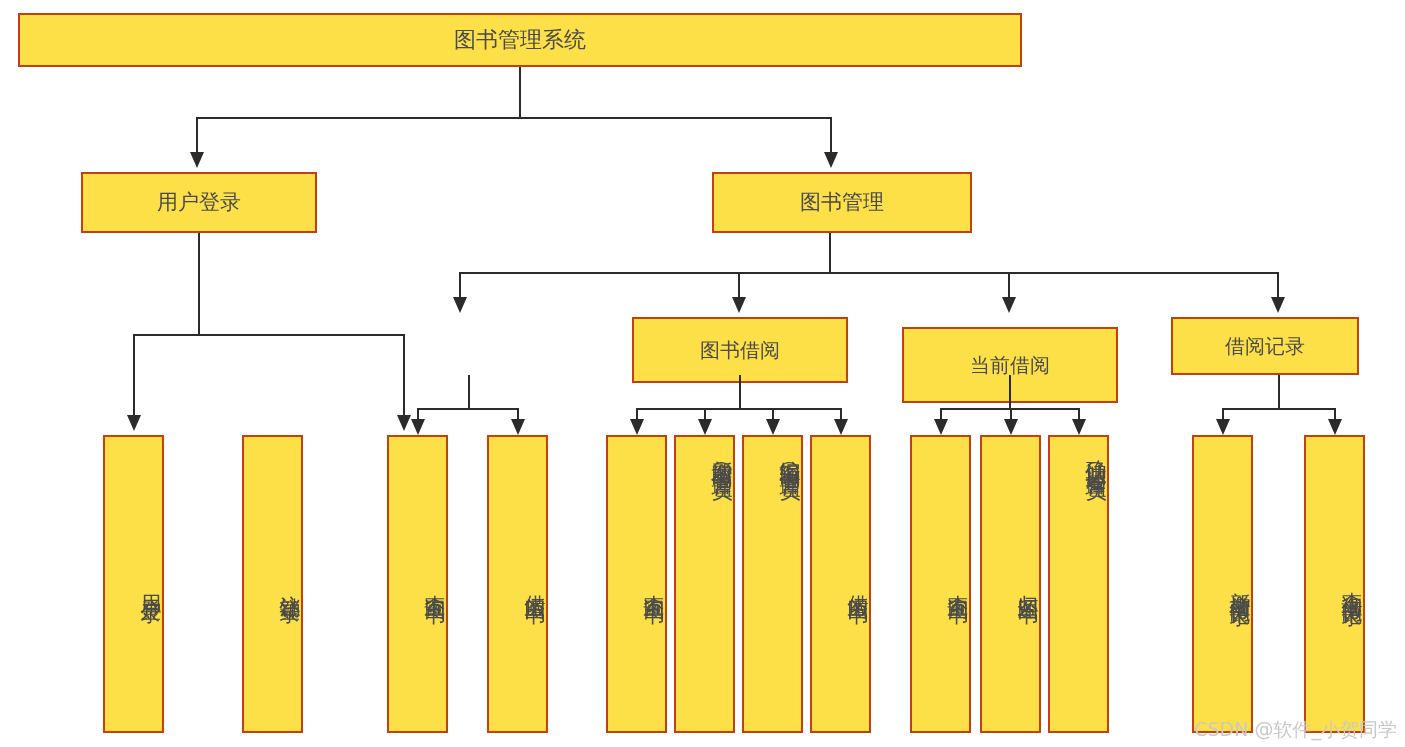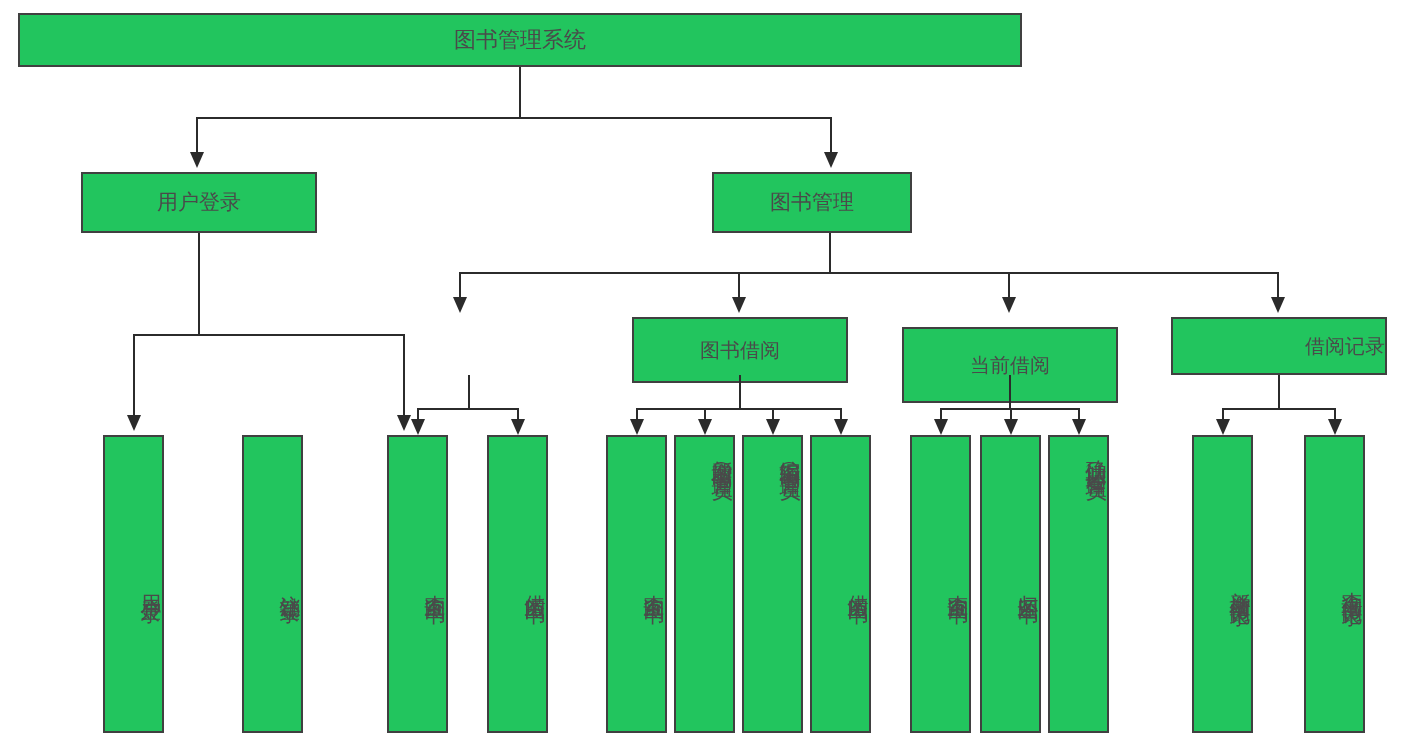--- a/index.html
+++ b/index.html
@@ -16,22 +16,22 @@
     position: relative;
     width: 1405px;
     height: 747px;
     background: #ffffff;
     overflow: hidden;
   }
   
   .node {
     position: absolute;
     box-sizing: border-box;
-    border: 2px solid #404040;
-    background: #22c55e;
+    border: 2px solid #c2410c;
+    background: #fde047;
     display: flex;
     align-items: center;
     justify-content: center;
     color: #4a4a4a;
     line-height: 1.05;
   }
   .node.root {
     font-size: 22px;
   }
   .node.lvl2 {
@@ -99,21 +99,21 @@
   <div class="vline" style="left:196px; top:117px; height:36px;"></div>
   <div class="arrow" style="left:190px; top:152px;"></div>
 
   <div class="vline" style="left:830px; top:117px; height:36px;"></div>
   <div class="arrow" style="left:824px; top:152px;"></div>
 
   <div class="node lvl2" style="left:81px; top:172px; width:236px; height:61px;">
     <span class="node-label">用户登录</span>
   </div>
 
-  <div class="node lvl2" style="left:712px; top:172px; width:200px; height:61px;">
+  <div class="node lvl2" style="left:712px; top:172px; width:260px; height:61px;">
     <span class="node-label">图书管理</span>
   </div>
 
   <div class="vline" style="left:198px; top:233px; height:102px;"></div>
   <div class="hline" style="left:133px; top:334px; width:272px;"></div>
   <div class="vline" style="left:133px; top:334px; height:82px;"></div>
   <div class="arrow" style="left:127px; top:415px;"></div>
   <div class="vline" style="left:403px; top:334px; height:82px;"></div>
   <div class="arrow" style="left:397px; top:415px;"></div>
 
@@ -134,21 +134,21 @@
 
 
   <div class="node lvl3" style="left:632px; top:317px; width:216px; height:66px;">
     <span class="node-label">图书借阅</span>
   </div>
 
   <div class="node lvl3" style="left:902px; top:327px; width:216px; height:76px;">
     <span class="node-label">当前借阅</span>
   </div>
 
-  <div class="node lvl3" style="left:1171px; top:317px; width:216px; height:58px;justify-content:flex-end;">
+  <div class="node lvl3" style="left:1171px; top:317px; width:188px; height:58px;">
     <span class="node-label">借阅记录</span>
   </div>
 
   <div class="vline" style="left:468px; top:375px; height:34px;"></div>
   <div class="hline" style="left:417px; top:408px; width:102px;"></div>
   <div class="vline" style="left:417px; top:408px; height:12px;"></div>
   <div class="arrow" style="left:411px; top:419px;"></div>
   <div class="vline" style="left:517px; top:408px; height:12px;"></div>
   <div class="arrow" style="left:511px; top:419px;"></div>
 
@@ -216,14 +216,15 @@
     <span class="node-label">确认归还（管理员）</span>
   </div>
 
   <div class="node leaf" style="left:1192px; top:435px; width:61px; height:298px;">
     <span class="node-label">新增借阅记录</span>
   </div>
   <div class="node leaf" style="left:1304px; top:435px; width:61px; height:298px;">
     <span class="node-label">查询借阅记录</span>
   </div>
 
+  <div id="watermark">CSDN @软件_小贺同学</div>
 
 </div>
 
 </body></html>

